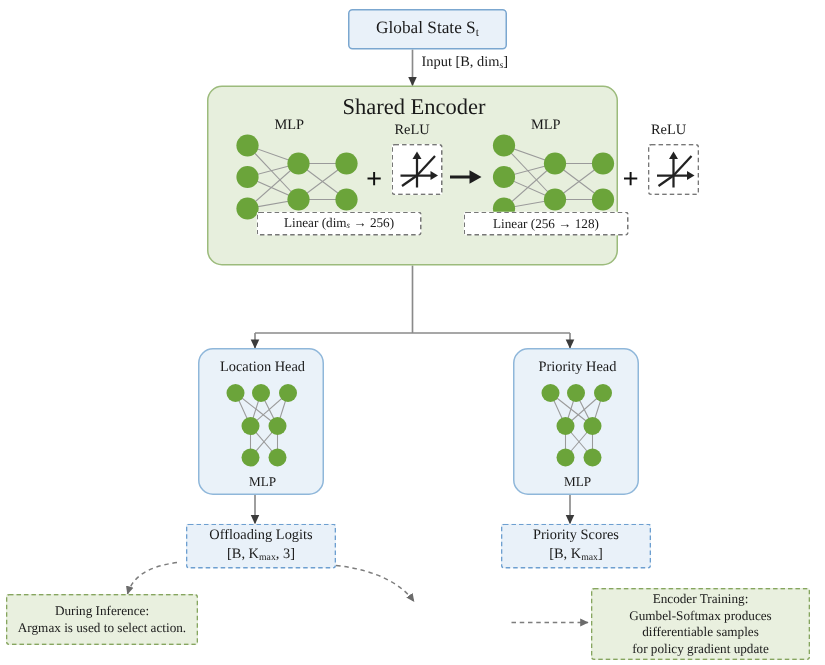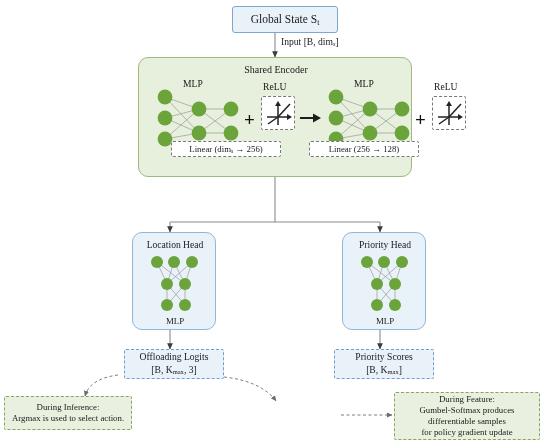--- a/index.html
+++ b/index.html
@@ -14,21 +14,21 @@
 
   .box-blue{background:#e9f1f9;border:1px solid #7ba7d0;border-radius:3px;}
   .box-blue-round{background:#eaf2f9;border:1px solid #8fb7da;border-radius:10px;}
   .box-blue-dash{background:#e9f1f9;border:1.4px dashed #6d9fd0;border-radius:2px;}
   .box-green-panel{background:#e7efdd;border:1px solid #9cbb7c;border-radius:10px;}
   .box-green-dash{background:#e9f0df;border:1.3px dashed #86a55f;border-radius:2px;}
   .box-green-pill{background:#e9f0df;border:1.3px dashed #86a55f;border-radius:14px;}
   .box-white-dash{background:#ffffff;border:1px dashed #777;border-radius:2px;}
 
   .t12{font-size:11.5px;}
-  .t11{font-size:10px;}
+  .t11{font-size:15px;}
   .t10{font-size:9.6px;}
   .t9{font-size:8.8px;}
   .lbl{position:absolute;white-space:nowrap;}
   .ctr-line{line-height:1.28;text-align:right;}
   sub{font-size:.68em;vertical-align:-0.22em;}
   i{font-style:italic;}
 
   .mlp-cap{position:absolute;white-space:nowrap;}
   .relu-cap{position:absolute;white-space:nowrap;}
   .plus{position:absolute;font-size:19px;font-weight:bold;line-height:1;color:#111;}
@@ -246,19 +246,19 @@
     </span>
   </div>
 
 
   <div class="box box-green-dash t9 ctr-line" style="left:4px;top:396px;width:128px;height:34px;">
     <span>During Inference:</span>
     <span>Argmax is used to select action.</span>
   </div>
 
   <div class="box box-green-dash t9 ctr-line" style="left:394px;top:392px;width:146px;height:48px;">
-    <span>During Feature:</span>
+    <span>Encoder Training:</span>
     <span>Gumbel-Softmax produces</span>
     <span>differentiable samples</span>
     <span>for policy gradient update</span>
   </div>
 
 </div>
 
 </body></html>

